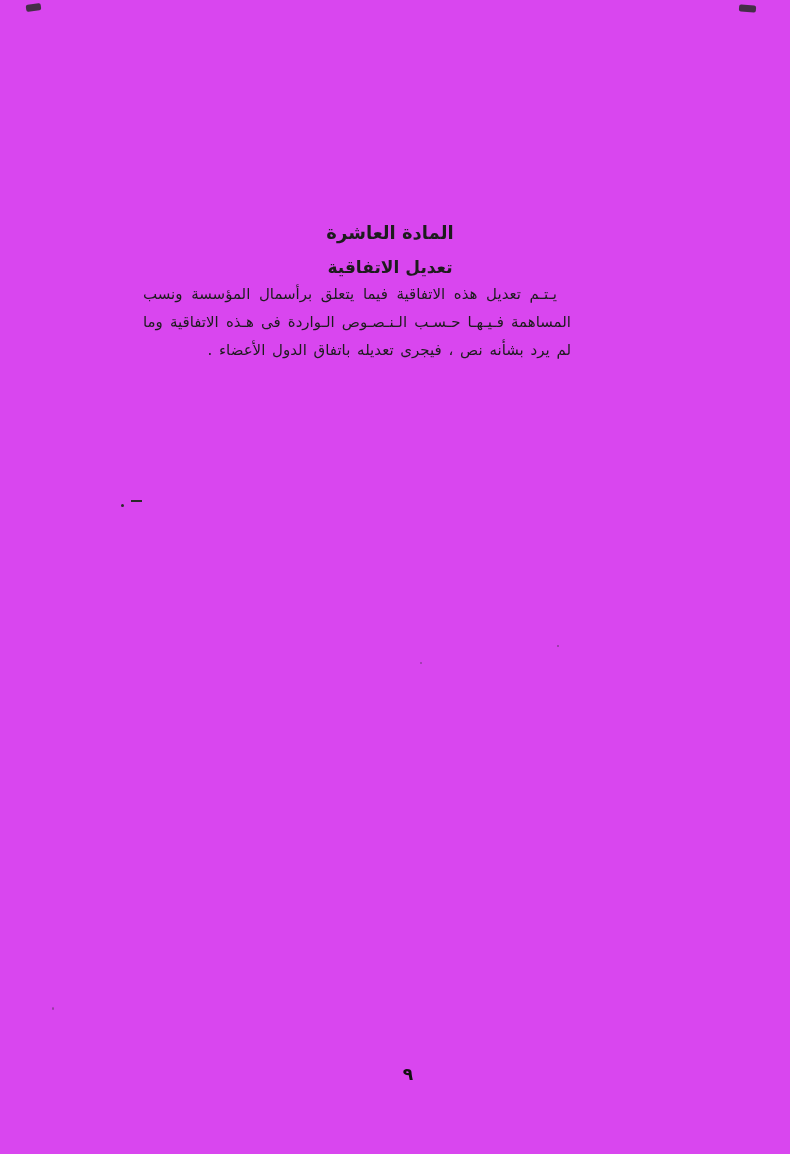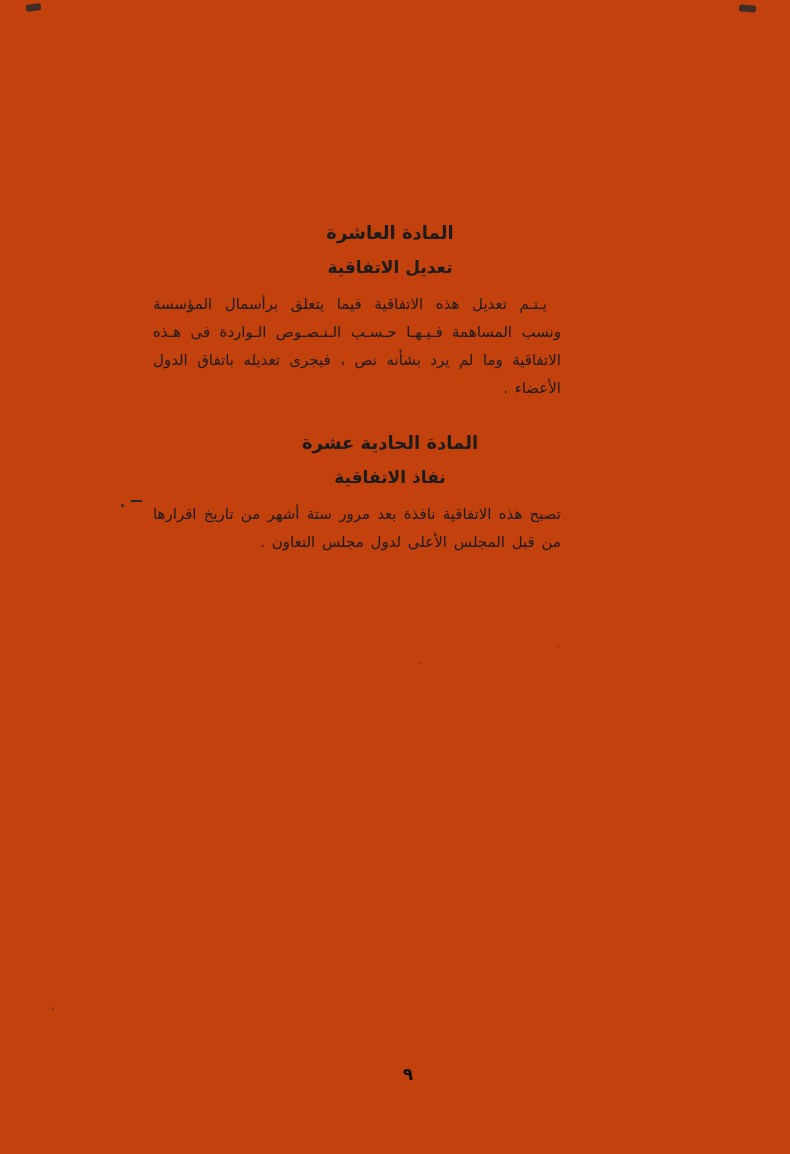--- a/index.html
+++ b/index.html
@@ -4,21 +4,21 @@
 <style>
   html, body {
     margin: 0;
     padding: 0;
     background: #ffffff;
   }
   .page {
     position: relative;
     width: 790px;
     height: 1154px;
-    background: #c2410c;
+    background: #d946ef;
     font-family: "DejaVu Sans", sans-serif;
     color: #1c1c1c;
     overflow: hidden;
   }
   .content {
     position: absolute;
     top: 220px;
     left: 143px;
     width: 428px;
     direction: rtl;
@@ -41,21 +41,21 @@
     font-weight: bold;
     text-align: center;
     position: relative;
     left: 33px;
     letter-spacing: 0.5px;
   }
   .section-ten .article-subtitle { }
   .section-eleven { margin-top: 28px; }
   .section-eleven .article-subtitle { margin-bottom: 4px; }
   .article-body {
-    margin: 10px;
+    margin: 0;
     font-size: 15px;
     line-height: 28px;
     text-align: justify;
     word-spacing: 2px;
     font-weight: 500;
   }
   .section-ten .article-body { text-indent: 14px; }
   .page-number {
     position: absolute;
     top: 1064px;
@@ -90,23 +90,18 @@
   <div class="artifact speck-3"></div>
 
   <div class="content">
 
     <section class="section-ten">
       <h2 class="article-title">المادة العاشرة</h2>
       <h3 class="article-subtitle">تعديل الاتفاقية</h3>
       <p class="article-body">يـتـم تعديل هذه الاتفاقية فيما يتعلق برأسمال المؤسسة ونسب المساهمة فـيـهـا حـسـب الـنـصـوص الـواردة فى هـذه الاتفاقية وما لم يرد بشأنه نص ، فيجرى تعديله باتفاق الدول الأعضاء .</p>
     </section>
 
-    <section class="section-eleven">
-      <h2 class="article-title">المادة الحادية عشرة</h2>
-      <h3 class="article-subtitle">نفاذ الاتفاقية</h3>
-      <p class="article-body">تصبح هذه الاتفاقية نافذة بعد مرور ستة أشهر من تاريخ اقرارها من قبل المجلس الأعلى لدول مجلس التعاون .</p>
-    </section>
 
   </div>
 
   <div class="page-number">٩</div>
 
 </div>
 
 </body></html>

